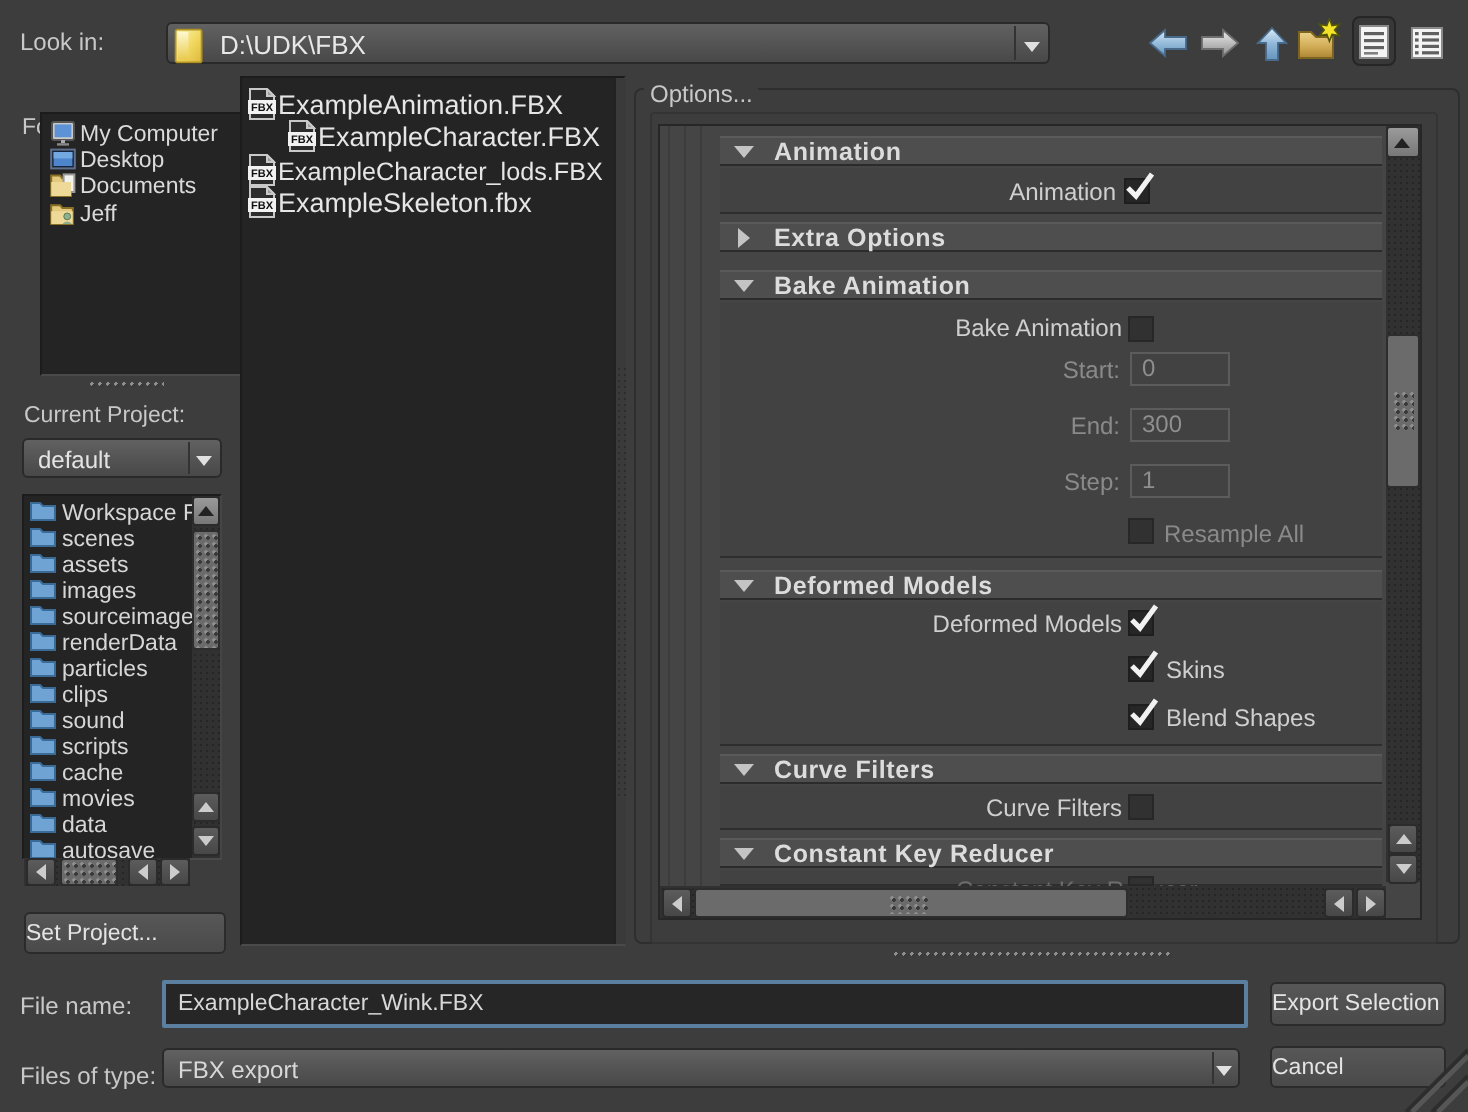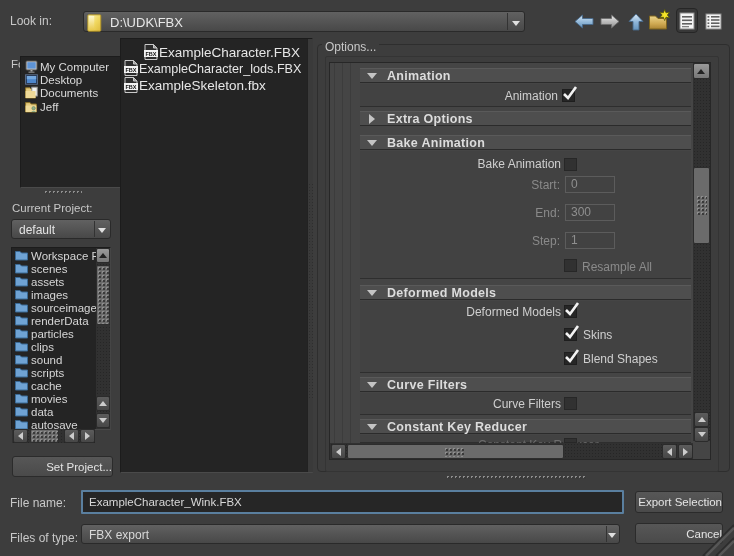--- a/index.html
+++ b/index.html
@@ -1,21 +1,21 @@
 <!DOCTYPE html>
 <html><head><meta charset="utf-8"><style>
 *{margin:0;padding:0;box-sizing:border-box;}
 html,body{width:734px;height:556px;background:#3d3d3d;font-family:"Liberation Sans",sans-serif;overflow:hidden;}
 .abs{position:absolute;}
 .lbl{position:absolute;font-size:12px;color:#c8c8c8;white-space:nowrap;text-align:right;}
 .combo{position:absolute;background:linear-gradient(#616161,#484848);border:1px solid #2a2a2a;border-radius:3px;}
 .combo .sep{position:absolute;top:1px;bottom:1px;width:1px;background:#333;}
 .darkbox{position:absolute;background:#242424;border:1px solid #1c1c1c;border-bottom-color:#4a4a4a;border-right-color:#454545;}
 .ditem{position:relative;height:13.2px;font-size:11.5px;color:#dadada;white-space:nowrap;line-height:13.2px;}
-.btn{position:absolute;background:linear-gradient(#575757,#4a4a4a);border:1px solid #2b2b2b;border-radius:3px;color:#e4e4e4;font-size:11.5px;text-align:right;white-space:nowrap;overflow:hidden;}
+.btn{position:absolute;background:linear-gradient(#575757,#4a4a4a);border:1px solid #2b2b2b;border-radius:3px;color:#e4e4e4;font-size:11.5px;text-align:left;white-space:nowrap;overflow:hidden;}
 .hdr{position:absolute;left:360px;width:331px;height:15px;background:#4e4e4e;border-top:1px solid #5a5a5a;border-bottom:1px solid #2b2b2b;color:#dcdcdc;font-size:12.5px;font-weight:bold;letter-spacing:0.3px;line-height:14.5px;}
 .sect{position:absolute;left:360px;width:331px;background:#424242;border-bottom:1px solid #2e2e2e;}
 .rowlbl{position:absolute;font-size:12px;color:#cfcfcf;white-space:nowrap;}
 .cb{position:absolute;width:13px;height:13px;background:#313131;border:1px solid #272727;}
 .cbchk{position:absolute;width:13px;height:13px;background:#262626;border:1px solid #1e1e1e;}
 .dis{color:#8a8a8a;}
 .numin{position:absolute;width:50px;height:17px;border:1px solid #5c5c5c;font-size:12px;color:#8f8f8f;line-height:15px;padding-left:5px;}
 .tri-d{display:inline-block;width:0;height:0;border-left:5px solid transparent;border-right:5px solid transparent;border-top:6px solid #e0e0e0;}
 .tri-r{display:inline-block;width:0;height:0;border-top:5px solid transparent;border-bottom:5px solid transparent;border-left:6px solid #e0e0e0;}
 .sb-track{background:#313131;background-image:radial-gradient(#262626 28%,transparent 30%);background-size:3px 3px;}
@@ -206,20 +206,26 @@
 <div class="sbt" style="left:18px;top:432px;border-top:4px solid transparent;border-bottom:4px solid transparent;border-right:5px solid #ccc;"></div>
 <div class="sb-thumb gripdots" style="left:30px;top:429px;width:29px;height:14px;"></div>
 <div class="sb-btn" style="left:64px;top:429px;width:15px;height:14px;"></div>
 <div class="sbt" style="left:69px;top:432px;border-top:4px solid transparent;border-bottom:4px solid transparent;border-right:5px solid #ccc;"></div>
 <div class="sb-btn" style="left:80px;top:429px;width:15px;height:14px;"></div>
 <div class="sbt" style="left:85px;top:432px;border-top:4px solid transparent;border-bottom:4px solid transparent;border-left:5px solid #ccc;"></div>
 
 <div class="btn" style="left:12px;top:456px;width:101px;height:21px;line-height:20px;">Set Project...</div>
 
 <div class="darkbox" style="left:120px;top:38px;width:193px;height:435px;padding:5px 0 0 3px;" id="flist">
+    <div style="height:16.3px;font-size:13.5px;color:#e6e6e6;white-space:nowrap;line-height:16px;"><svg width="14" height="16" viewBox="0 0 14 16" style="vertical-align:-3px;margin-right:1px;">
+        <path d="M1 0.5 L9.5 0.5 L13 4 L13 15.5 L1 15.5 Z" fill="#2c2c2c" stroke="#c9c9c9"></path>
+        <path d="M9.5 0.5 L9.5 4 L13 4 Z" fill="#9a9a9a" stroke="#c9c9c9"></path>
+        <rect x="0" y="6" width="14" height="7" fill="#f2f2f2"></rect>
+        <text x="7" y="11.5" font-size="5.5" font-weight="bold" fill="#111" text-anchor="middle" font-family="Liberation Sans">FBX</text>
+      </svg>ExampleAnimation.FBX</div>
     <div style="height:16.3px;font-size:13.5px;color:#e6e6e6;white-space:nowrap;line-height:16px;margin-left:20px;"><svg width="14" height="16" viewBox="0 0 14 16" style="vertical-align:-3px;margin-right:1px;">
         <path d="M1 0.5 L9.5 0.5 L13 4 L13 15.5 L1 15.5 Z" fill="#2c2c2c" stroke="#c9c9c9"></path>
         <path d="M9.5 0.5 L9.5 4 L13 4 Z" fill="#9a9a9a" stroke="#c9c9c9"></path>
         <rect x="0" y="6" width="14" height="7" fill="#f2f2f2"></rect>
         <text x="7" y="11.5" font-size="5.5" font-weight="bold" fill="#111" text-anchor="middle" font-family="Liberation Sans">FBX</text>
       </svg>ExampleCharacter.FBX</div>
     <div style="height:16.3px;font-size:12.6px;color:#e6e6e6;white-space:nowrap;line-height:16px;"><svg width="14" height="16" viewBox="0 0 14 16" style="vertical-align:-3px;margin-right:1px;">
         <path d="M1 0.5 L9.5 0.5 L13 4 L13 15.5 L1 15.5 Z" fill="#2c2c2c" stroke="#c9c9c9"></path>
         <path d="M9.5 0.5 L9.5 4 L13 4 Z" fill="#9a9a9a" stroke="#c9c9c9"></path>
         <rect x="0" y="6" width="14" height="7" fill="#f2f2f2"></rect>

